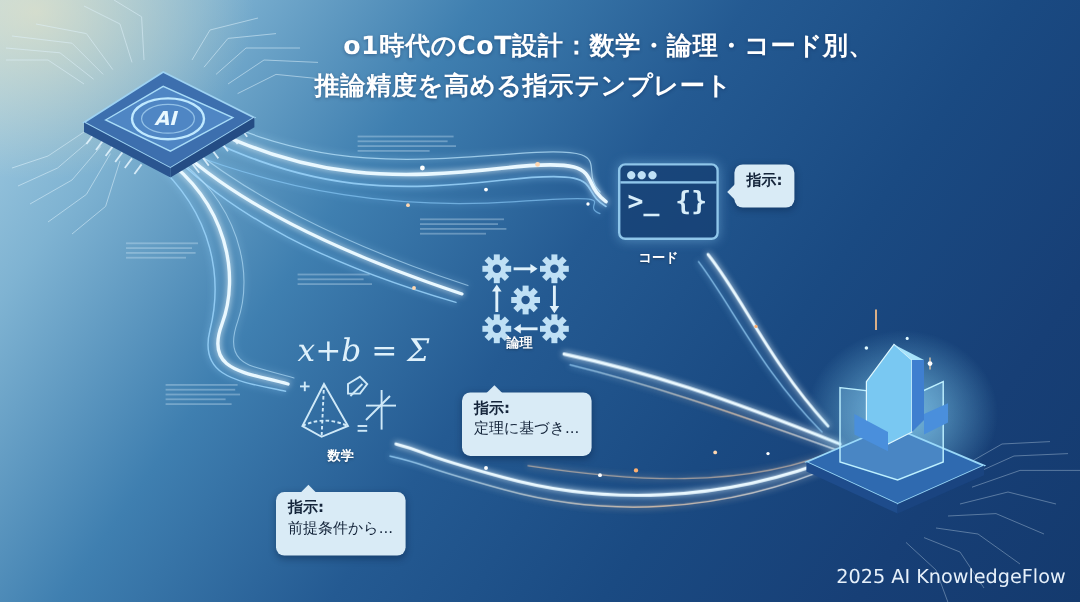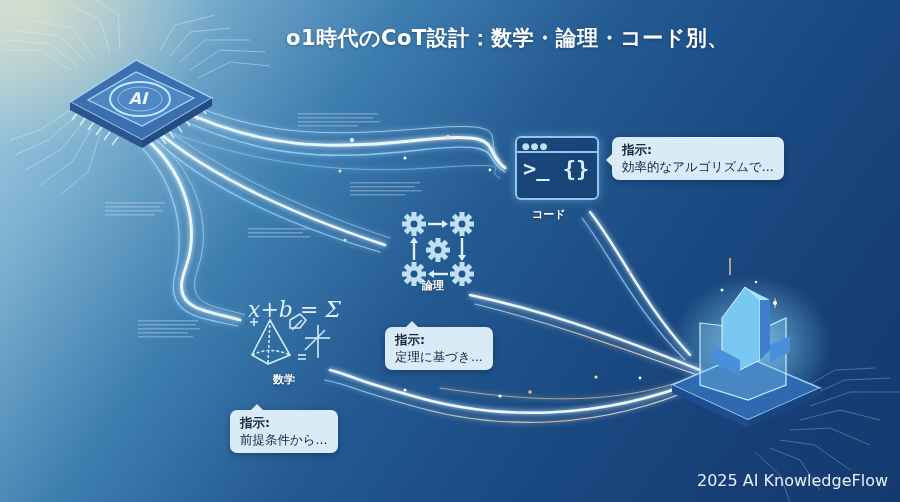--- a/index.html
+++ b/index.html
@@ -16,36 +16,36 @@
     text-shadow: 0 1px 3px rgba(0,20,60,0.35); line-height: 1.15; white-space: nowrap;
   }
   .title.l1 { left: 286px; top: 26px; }
   .title.l2 { left: 262px; top: 59px; }
   .label {
     position: absolute; color: #ffffff; font-weight: bold; font-size: 11px;
     text-shadow: 0 1px 2px rgba(0,0,0,0.35);
   }
   .bubble {
     position: absolute; background: #d9ebf6; border-radius: 7px; color: #14243a;
-    font-size: 12.5px; line-height: 17px; padding: 4px 10px 5px 10px;
+    font-size: 12.5px; line-height: 17px; padding: 4px 10px 15px 10px;
     box-shadow: 0 2px 6px rgba(0,20,50,0.35); white-space: nowrap;
   }
   .bubble .t { font-weight: bold; display: block; }
   .bubble::before { content: ""; position: absolute; border: 7px solid transparent; }
   .bubble.left-tail::before { left: -13px; top: 16px; border-right-color: #d9ebf6; }
   .bubble.top-tail::before { top: -13px; left: 20px; border-bottom-color: #d9ebf6; }
   .codewin {
     position: absolute; left: 515px; top: 136px; width: 80px; height: 60px;
     border: 2.5px solid #8fc6ea; border-radius: 6px; background: rgba(20,60,110,0.65);
     box-shadow: 0 0 10px rgba(140,200,240,0.45);
   }
   .codewin .dots { position: absolute; left: 5px; top: 3px; color: #bfe1f6; font-size: 9px; letter-spacing: 1px; }
   .codewin .bar { position: absolute; left: 0; right: 0; top: 13px; height: 2px; background: #8fc6ea; }
   .codewin .prompt { position: absolute; left: 6px; top: 18px; color: #d8eefa; font-family: "DejaVu Sans Mono", monospace; font-size: 22px; font-weight: bold; }
-  .math-eq { position: absolute; left: 248px; top: 297px; color: #dff1fb; font-family: "DejaVu Serif", serif; font-style: italic; font-size: 22px; white-space: nowrap; }
+  .math-eq { position: absolute; left: 248px; top: 278px; color: #dff1fb; font-family: "DejaVu Serif", serif; font-style: italic; font-size: 26px; white-space: nowrap; }
   .footer { position: absolute; right: 12px; bottom: 12px; color: #e6f0fa; font-size: 16px; }
 </style>
 </head>
 <body>
 
 <div class="canvas">
 
   <svg class="layer" viewBox="0 0 900 502">
     <defs>
       <filter id="glow" x="-20%" y="-20%" width="140%" height="140%">
@@ -177,30 +177,30 @@
     <polygon points="70,102 136,60 212,98 142,140" fill="#3d6fae" stroke="#9ed2f2" stroke-width="1.5"></polygon>
     <polygon points="70,102 142,140 142,148 70,110" fill="#2a5590"></polygon>
     <polygon points="142,140 212,98 212,106 142,148" fill="#244c84"></polygon>
     <polygon points="88,100 136,72 194,98 142,126" fill="#4f86c4" stroke="#a8dcf8" stroke-width="1.2"></polygon>
     <ellipse cx="140" cy="99" rx="30" ry="17" fill="none" stroke="#bfe9ff" stroke-width="2"></ellipse>
     <ellipse cx="140" cy="99" rx="22" ry="12" fill="none" stroke="#bfe9ff" stroke-width="1" opacity="0.6"></ellipse>
   </svg>
   <div style="position:absolute;left:130px;top:89px;color:#e8f8ff;font-weight:bold;font-size:16px;transform:skewX(-15deg);">AI</div>
 
   <div class="title l1">o1時代のCoT設計：数学・論理・コード別、</div>
+  <div class="title l2">推論精度を高める指示テンプレート</div>
 
   <div class="codewin">
     <span class="dots">●●●</span>
     <span class="bar"></span>
     <span class="prompt">&gt;_ {}</span>
   </div>
   <div class="label" style="left:532px;top:207px;">コード</div>
   <div class="bubble left-tail" style="left:612px;top:137px;">
     <span class="t">指示:</span>
-    <span>効率的なアルゴリズムで...</span>
   </div>
 
   <svg class="layer" viewBox="0 0 900 502">
     <defs>
       <g id="gear">
         <circle r="8" fill="#bfe0f5"></circle>
         <g fill="#bfe0f5">
           <rect x="-2.5" y="-12" width="5" height="5"></rect>
             <rect x="-2.5" y="7" width="5" height="5"></rect>
           <rect x="-12" y="-2.5" width="5" height="5"></rect>

